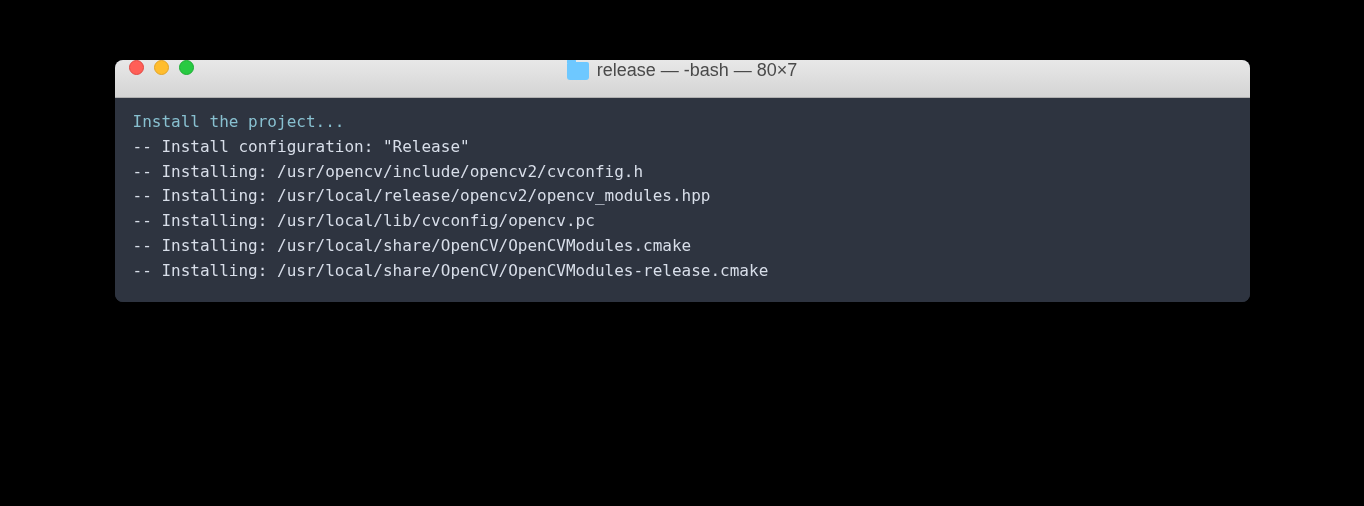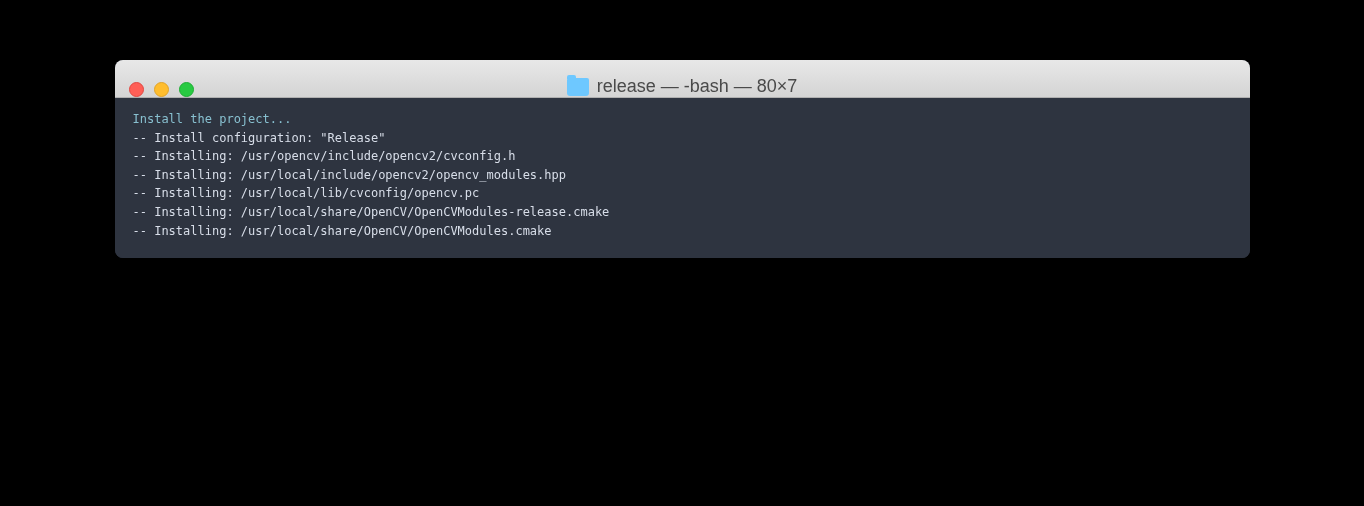--- a/index.html
+++ b/index.html
@@ -24,21 +24,21 @@
       border-radius: 8px;
       overflow: hidden;
       box-shadow: 0 20px 60px rgba(0,0,0,0.5);
       background: #2e3440;
     }
     
     .title-bar {
       height: 38px;
       background: linear-gradient(to bottom, #e8e8e8, #d4d4d4);
       display: flex;
-      align-items: flex-end;
+      align-items: flex-start;
       padding: 0 14px;
       position: relative;
       border-bottom: 1px solid #b0b0b0;
     }
     
     .traffic-lights {
       display: flex;
       gap: 10px;
       position: absolute;
       left: 14px;
@@ -79,21 +79,21 @@
       left: 0;
       width: 9px;
       height: 4px;
       background: #6ec8ff;
       border-radius: 2px 2px 0 0;
     }
     
     .terminal-body {
       background: #2e3440;
       padding: 12px 18px 18px 18px;
-      font-size: 12px;
+      font-size: 16px;
       line-height: 1.55;
       color: #d8dee9;
     }
     
     .line {
       white-space: pre;
     }
     
     .teal { color: #88c0d0; }
     .gray { color: #d8dee9; }
@@ -110,18 +110,18 @@
     </div>
     <div class="title-content">
       <div class="folder-icon"></div>
       <span>release — -bash — 80×7</span>
     </div>
   </div>
   <div class="terminal-body">
     <div class="line teal">Install the project...</div>
     <div class="line gray">-- Install configuration: "Release"</div>
     <div class="line gray">-- Installing: /usr/opencv/include/opencv2/cvconfig.h</div>
-    <div class="line gray">-- Installing: /usr/local/include/opencv2/opencv_modules.hpp</div>
+    <div class="line gray">-- Installing: /usr/local/release/opencv2/opencv_modules.hpp</div>
     <div class="line gray">-- Installing: /usr/local/lib/cvconfig/opencv.pc</div>
+    <div class="line gray">-- Installing: /usr/local/share/OpenCV/OpenCVModules.cmake</div>
     <div class="line gray">-- Installing: /usr/local/share/OpenCV/OpenCVModules-release.cmake</div>
-    <div class="line gray">-- Installing: /usr/local/share/OpenCV/OpenCVModules.cmake</div>
   </div>
 </div>
 
 </body></html>

